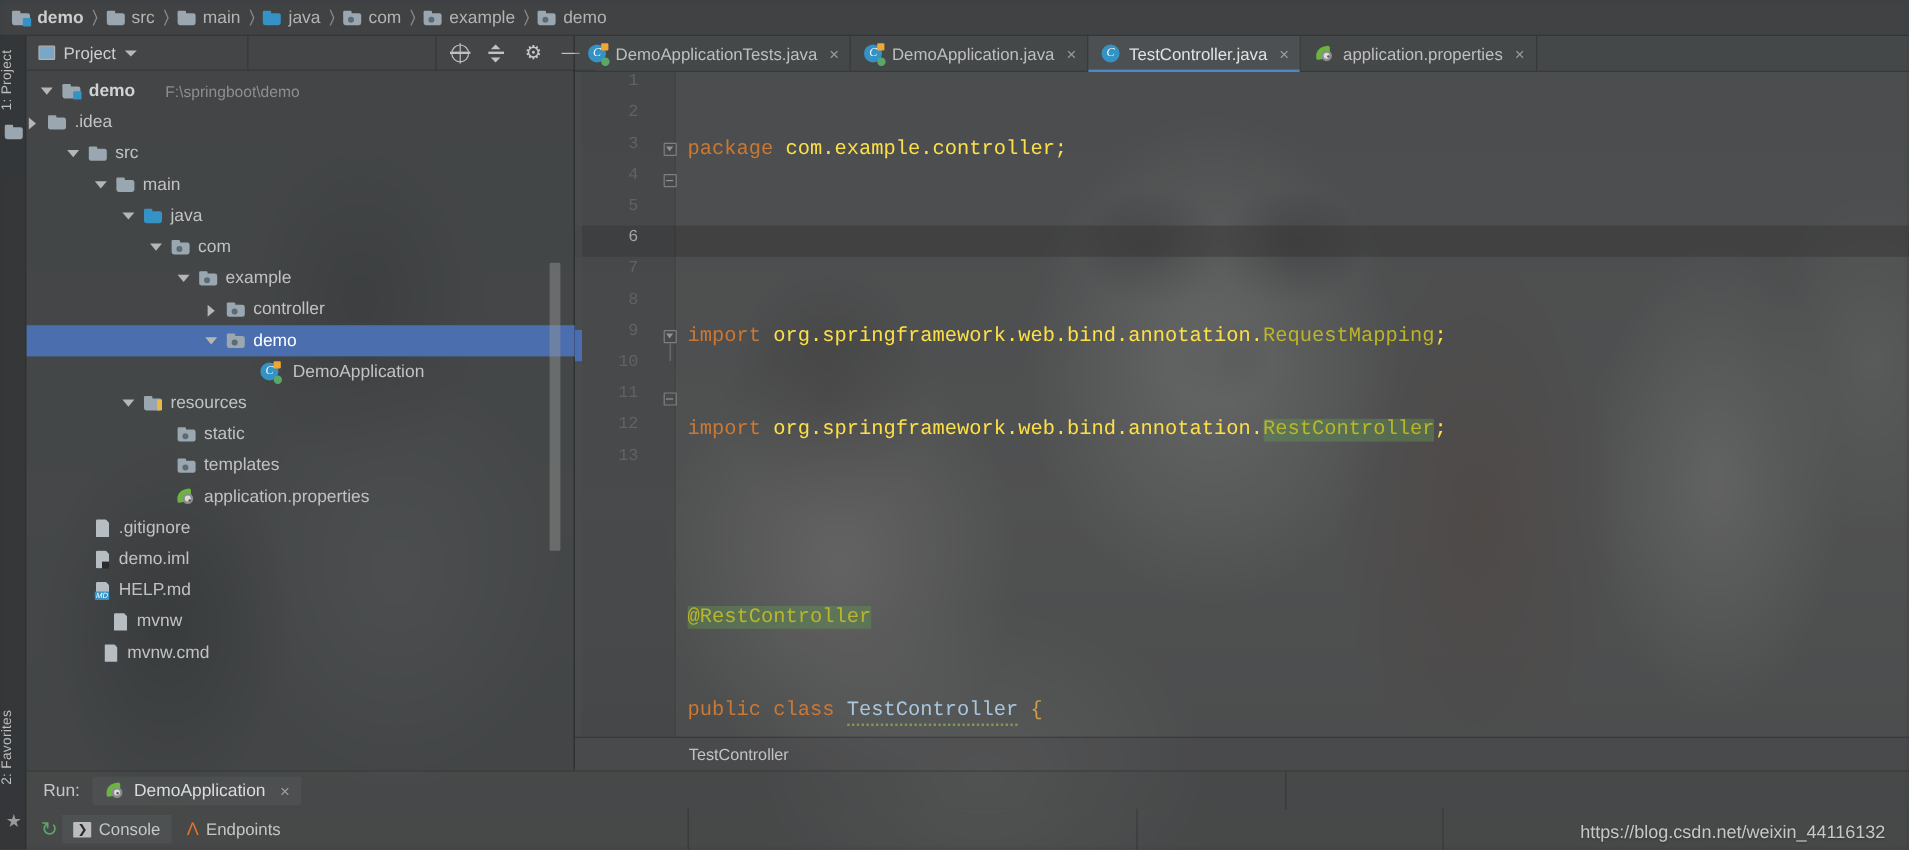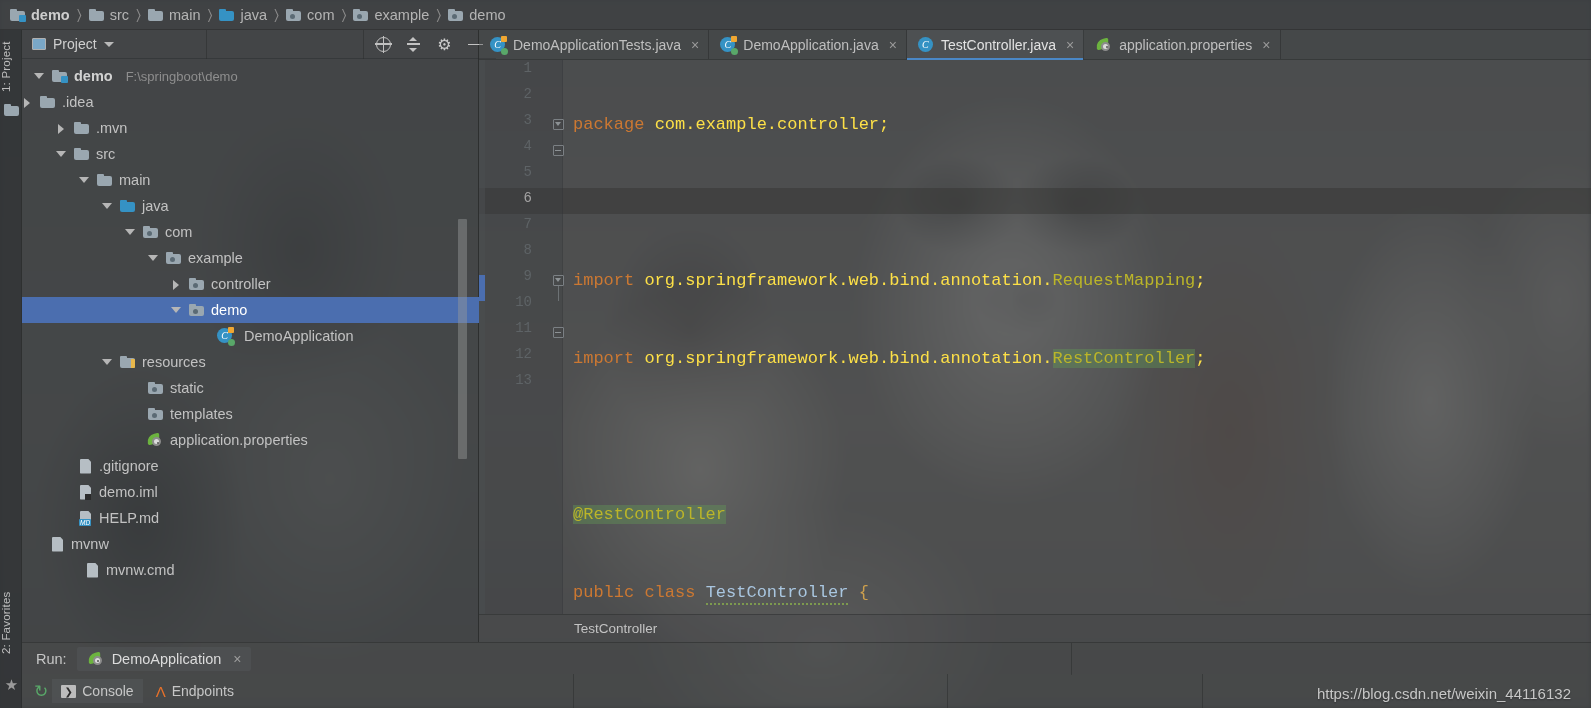--- a/index.html
+++ b/index.html
@@ -157,21 +157,21 @@
   .row .arrow { width: 11px; height: 11px; flex: 0 0 auto; position: relative; }
   .arrow.closed::before {
     content: ''; position: absolute; left: 2px; top: 1px;
     border-left: 6px solid #b6b6b6; border-top: 5px solid transparent; border-bottom: 5px solid transparent;
   }
   .arrow.open::before {
     content: ''; position: absolute; left: 0px; top: 2px;
     border-top: 6px solid #b6b6b6; border-left: 5px solid transparent; border-right: 5px solid transparent;
   }
   .row .name { flex: 0 0 auto; }
-  .row .sub { color: #8e8e8e; font-size: 13px; margin-left: 6px; }
+  .row .sub { color: #8e8e8e; font-size: 13px; margin-left: 18px; }
   .row.rootrow .name { font-weight: bold; color: #d2d2d2; }
 
   
   .ico-file { width: 13px; height: 15px; position: relative; flex: 0 0 auto; }
   .ico-file::before {
     content:''; position:absolute; left:1px; top:0; width:11px; height:15px;
     background:#b6bec4; border-radius:1px;
     clip-path: polygon(0 0, 72% 0, 100% 22%, 100% 100%, 0 100%);
   }
   .ico-file .tag {
@@ -405,25 +405,20 @@
         <span class="name">demo</span>
         <span class="sub">F:\springboot\demo</span>
       </div>
 
       <div class="row" style="">
         <span class="arrow closed"></span>
         <span class="ico-folder"></span>
         <span class="name">.idea</span>
       </div>
 
-      <div class="row" style="padding-left:34px">
-        <span class="arrow closed"></span>
-        <span class="ico-folder"></span>
-        <span class="name">.mvn</span>
-      </div>
 
       <div class="row" style="padding-left:34px">
         <span class="arrow open"></span>
         <span class="ico-folder"></span>
         <span class="name">src</span>
       </div>
 
       <div class="row" style="padding-left:57px">
         <span class="arrow open"></span>
         <span class="ico-folder"></span>
@@ -521,21 +516,21 @@
         <span class="name">demo.iml</span>
       </div>
 
       <div class="row" style="padding-left:57px">
         <span class="ico-file">
             <i class="tag">MD</i>
           </span>
         <span class="name">HELP.md</span>
       </div>
 
-      <div class="row" style="padding-left:29px">
+      <div class="row" style="padding-left:72px">
         <span class="ico-file"></span>
         <span class="name">mvnw</span>
       </div>
 
       <div class="row" style="padding-left:64px">
         <span class="ico-file"></span>
         <span class="name">mvnw.cmd</span>
       </div>
 
       <div id="tree-scrollbar"></div>

